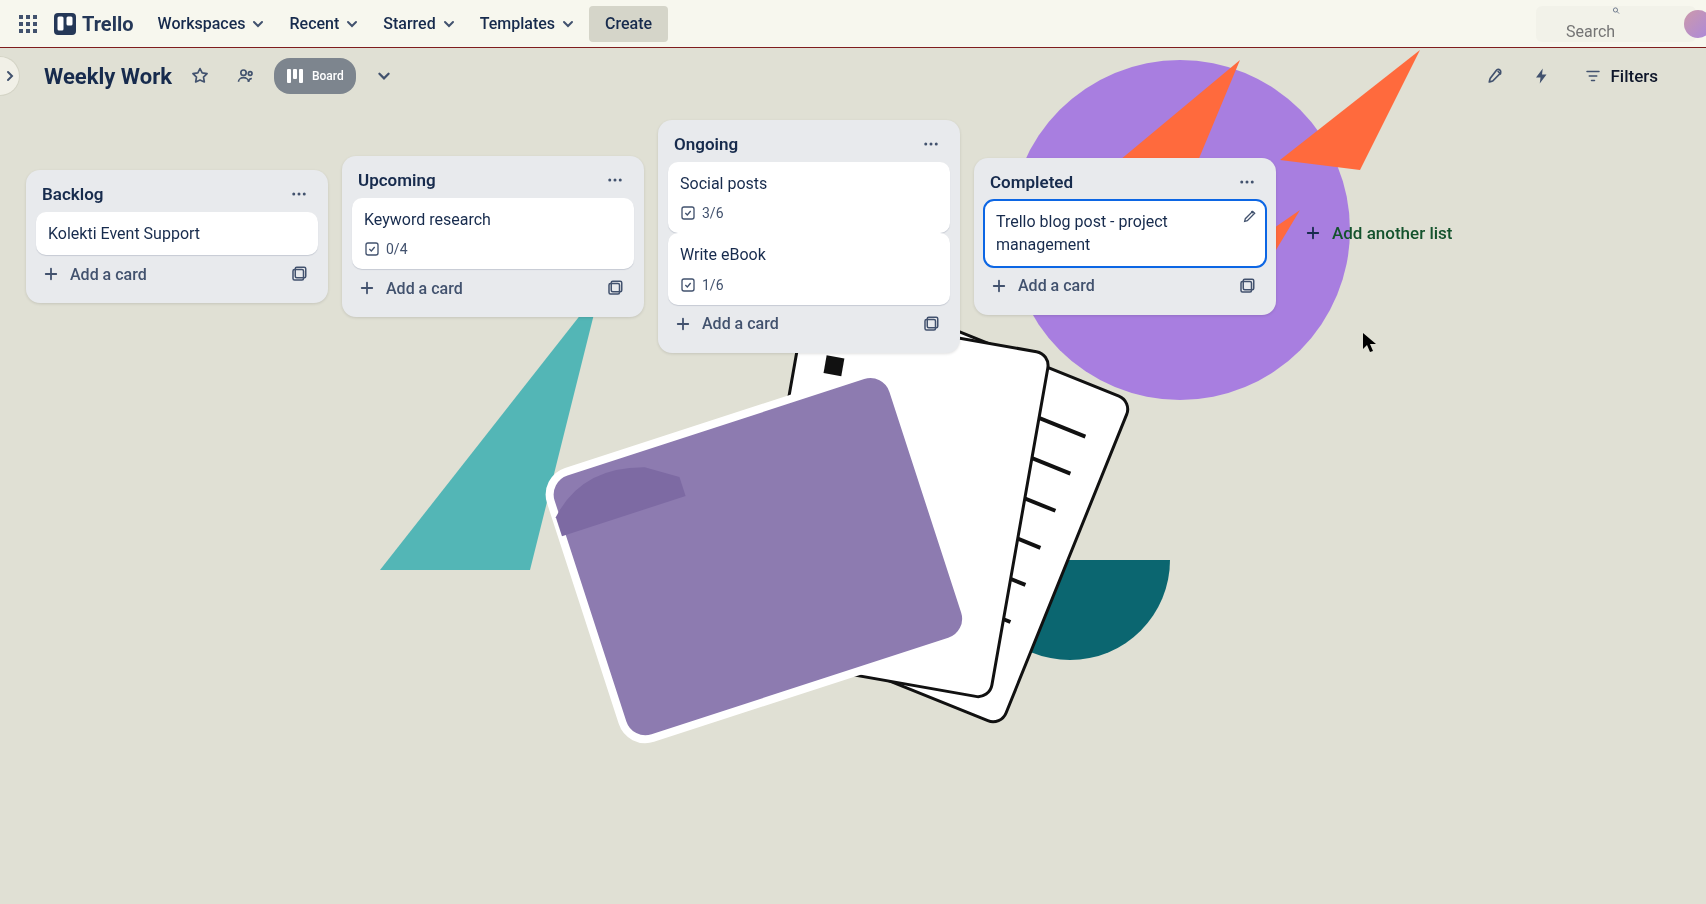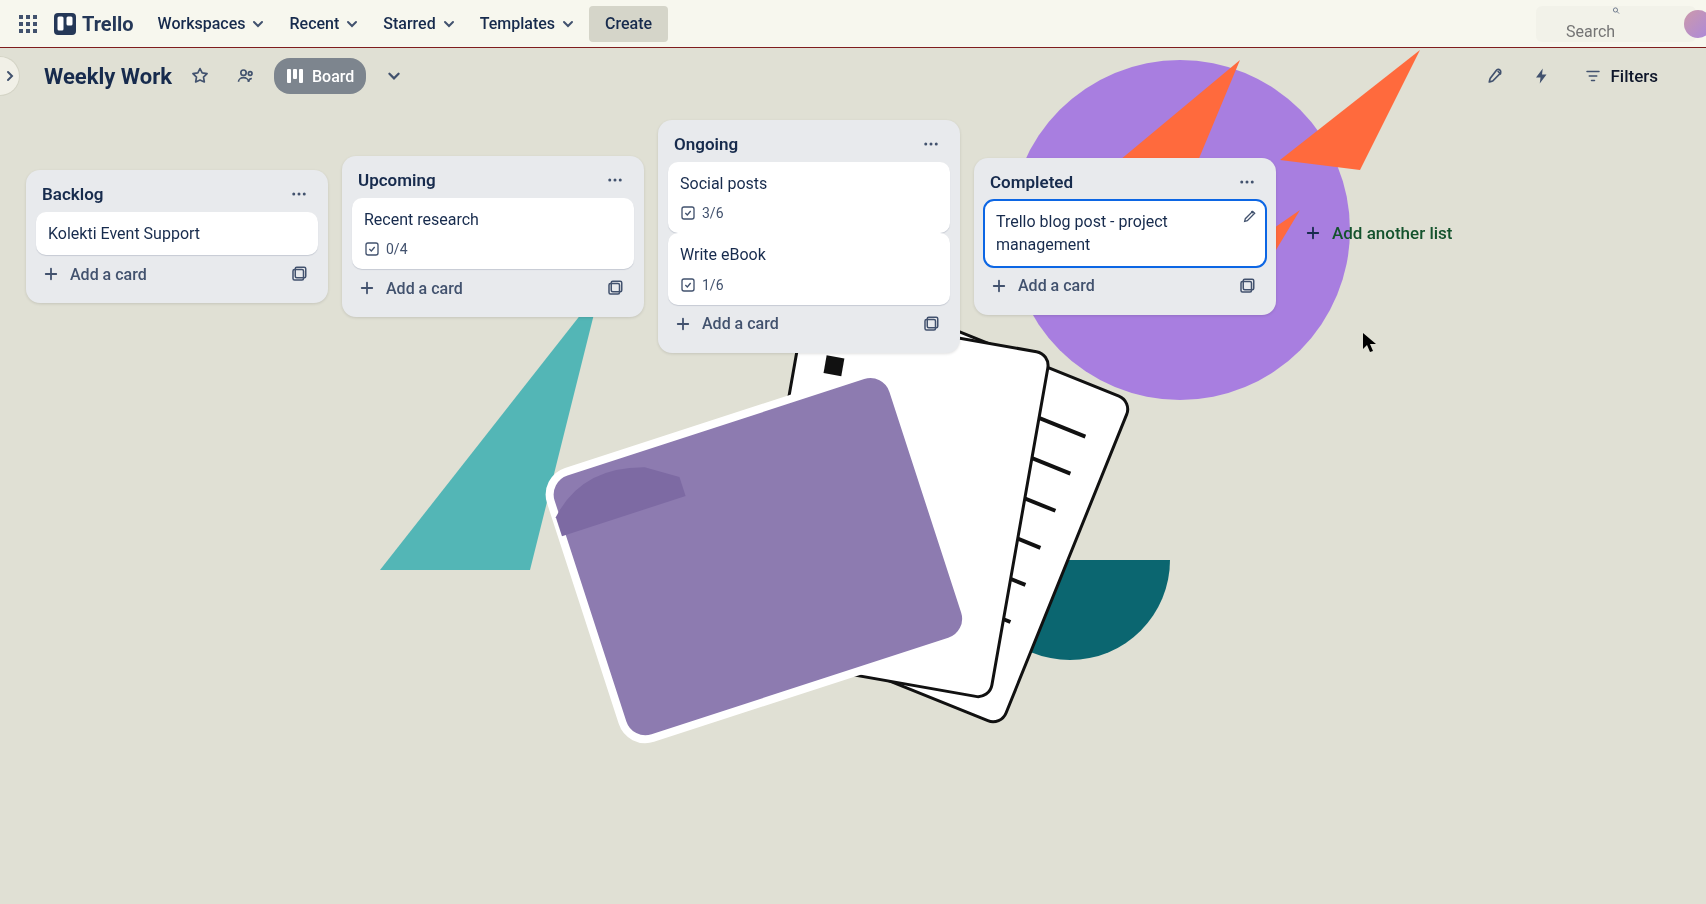--- a/index.html
+++ b/index.html
@@ -49,21 +49,21 @@
     border-left:none; border-radius:0 20px 20px 0;
     display:flex; align-items:center; justify-content:center; cursor:pointer;
   }
   .board-title { font-size:22px; font-weight:700; margin-left:14px;}
   .hdr-icon-btn {
     width:36px;height:36px;border-radius:4px;display:flex;align-items:center;justify-content:center;
     cursor:pointer; color:#42526e;
   }
   .view-switch {
     background:#7d858e; color:#fff; border-radius:16px; padding:0 12px; height:36px;
-    display:flex; align-items:center; gap:8px; font-size:16px; font-weight:500;
+    display:flex; align-items:center; gap:8px; font-size:12px; font-weight:500;
   }
   .boardhdr .flex { flex:1; }
   .filters-btn { display:flex;align-items:center;gap:8px;height:36px;padding:0 14px;border-radius:4px;font-weight:500;font-size:17px;cursor:pointer;color:#0f172a; margin-right:24px;}
 
   
   .board {
     position:relative; z-index:10;
     display:flex; align-items:center; gap:14px;
     padding: 16px 0 0 26px;
   }
@@ -317,21 +317,21 @@
       <div class="list-title">Upcoming</div>
       <div class="list-menu">
         <svg width="18" height="18" viewBox="0 0 24 24" fill="#42526e">
             <circle cx="5" cy="12" r="2"></circle>
             <circle cx="12" cy="12" r="2"></circle>
             <circle cx="19" cy="12" r="2"></circle>
           </svg>
       </div>
     </div>
     <div class="card">
-      <span>Recent research</span>
+      <span>Keyword research</span>
       <div class="badges">
         <svg width="16" height="16" viewBox="0 0 24 24" fill="none" stroke="#42526e" stroke-width="2">
             <rect x="3" y="3" width="18" height="18" rx="3"></rect>
             <path d="M8 12l3 3 5-6"></path>
           </svg>
         <span>0/4</span>
       </div>
     </div>
     <div class="add-card">
       <div class="add-card-left">

